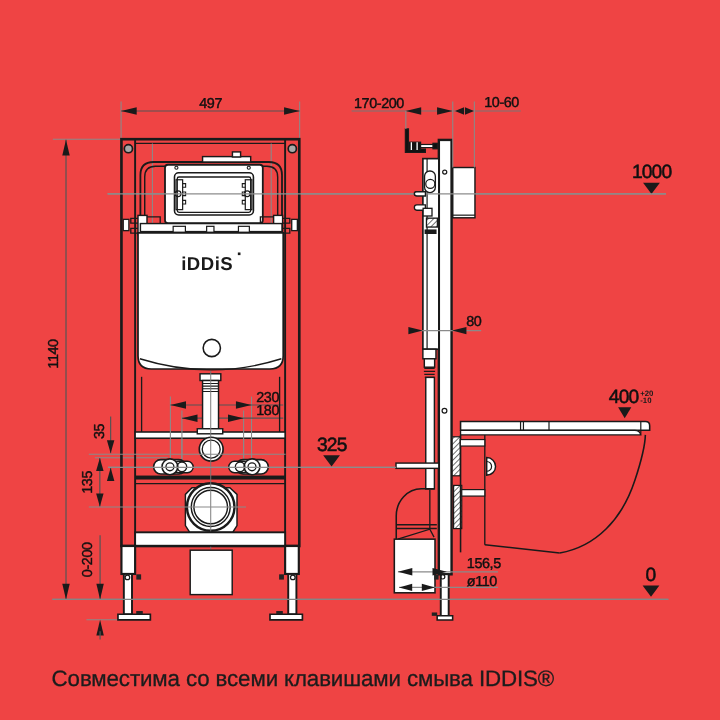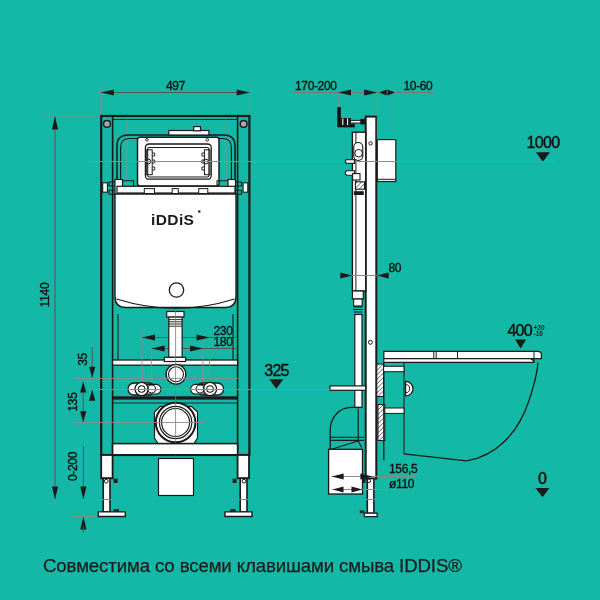--- a/index.html
+++ b/index.html
@@ -1,16 +1,16 @@
 <!DOCTYPE html>
 <html><head>
 <meta charset="utf-8">
 <style>
   html,body{margin:0;padding:0;background:#ffffff;}
-  .page{position:relative;width:600px;height:600px;background:#14b8a6;overflow:hidden;
+  .page{position:relative;width:600px;height:600px;background:#ef4444;overflow:hidden;
         font-family:"Liberation Sans", sans-serif;}
   svg{position:absolute;left:0;top:0;}
   .dimtxt{font-family:"Liberation Sans", sans-serif;font-size:12px;fill:#111;letter-spacing:-0.35px;
           stroke:#111;stroke-width:0.35px;}
   .lvltxt{font-family:"Liberation Sans", sans-serif;font-size:16px;fill:#111;letter-spacing:-0.7px;
           stroke:#111;stroke-width:0.45px;}
 </style>
 </head>
 <body>
 <div class="page">

